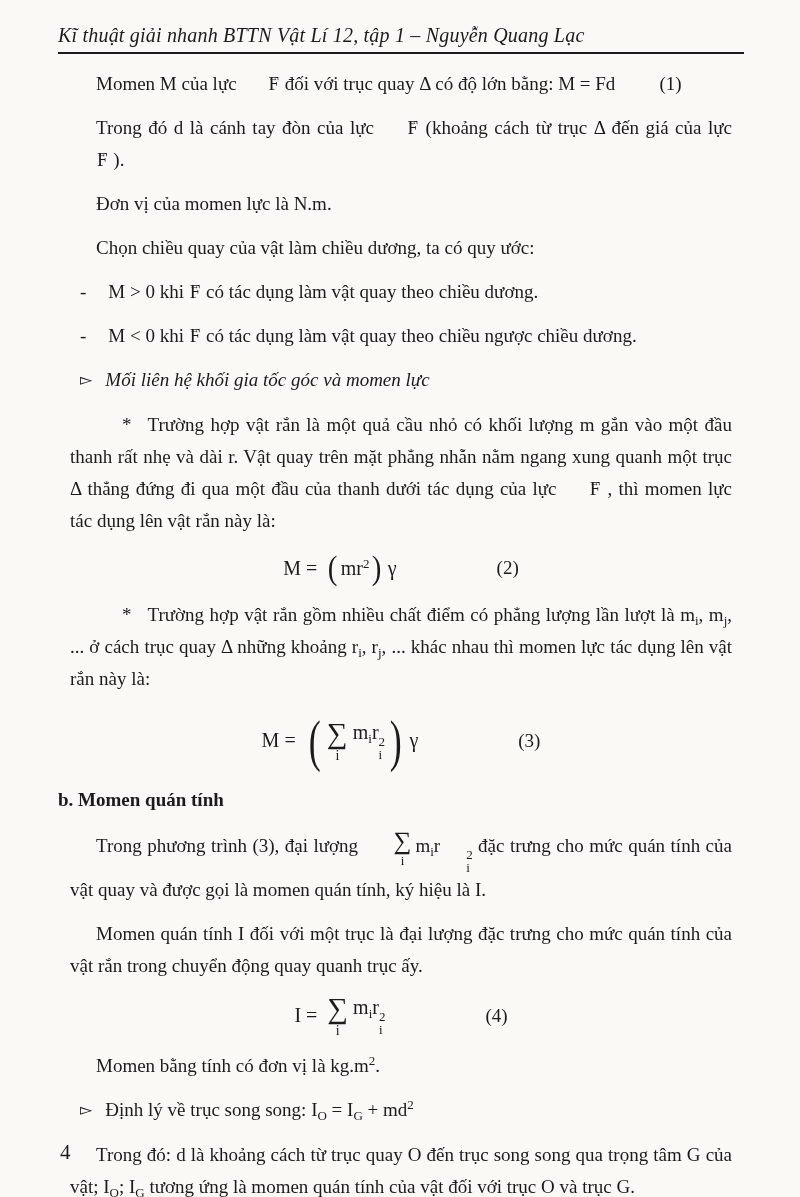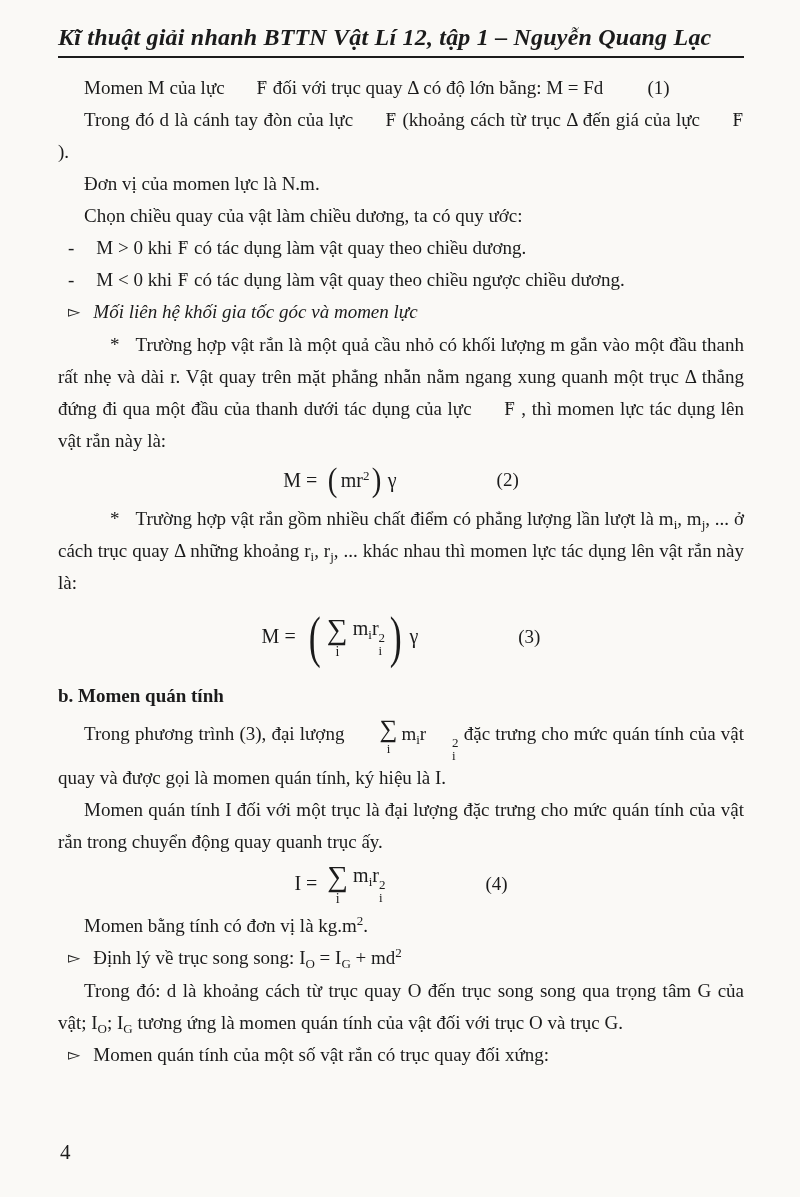--- a/index.html
+++ b/index.html
@@ -11,31 +11,31 @@
     overflow:hidden;
   }
   .page{
     position:relative;
     width:800px;height:1197px;
     box-sizing:border-box;
     padding:24px 56px 0 58px;
   }
   
   .running-header{
-    font-size:24px;
-    font-weight:bold;
+    font-size:20px;
+    font-weight:normal;
     font-style:italic;
     letter-spacing:.2px;
     padding-bottom:5px;
     border-bottom:2.5px solid #1c1c1c;
   }
   
   .content{margin-top:14px;}
   .content p{
-    margin:0;
+    margin:12px;
     font-size:19px;
     line-height:32px;
     text-align:justify;
   }
   .indent{text-indent:26px;}
   .bullet{padding-left:10px;}
   .dash-marker{display:inline-block;margin-right:22px;}
   .arrow-marker{
     display:inline-block;
     margin-right:13px;

